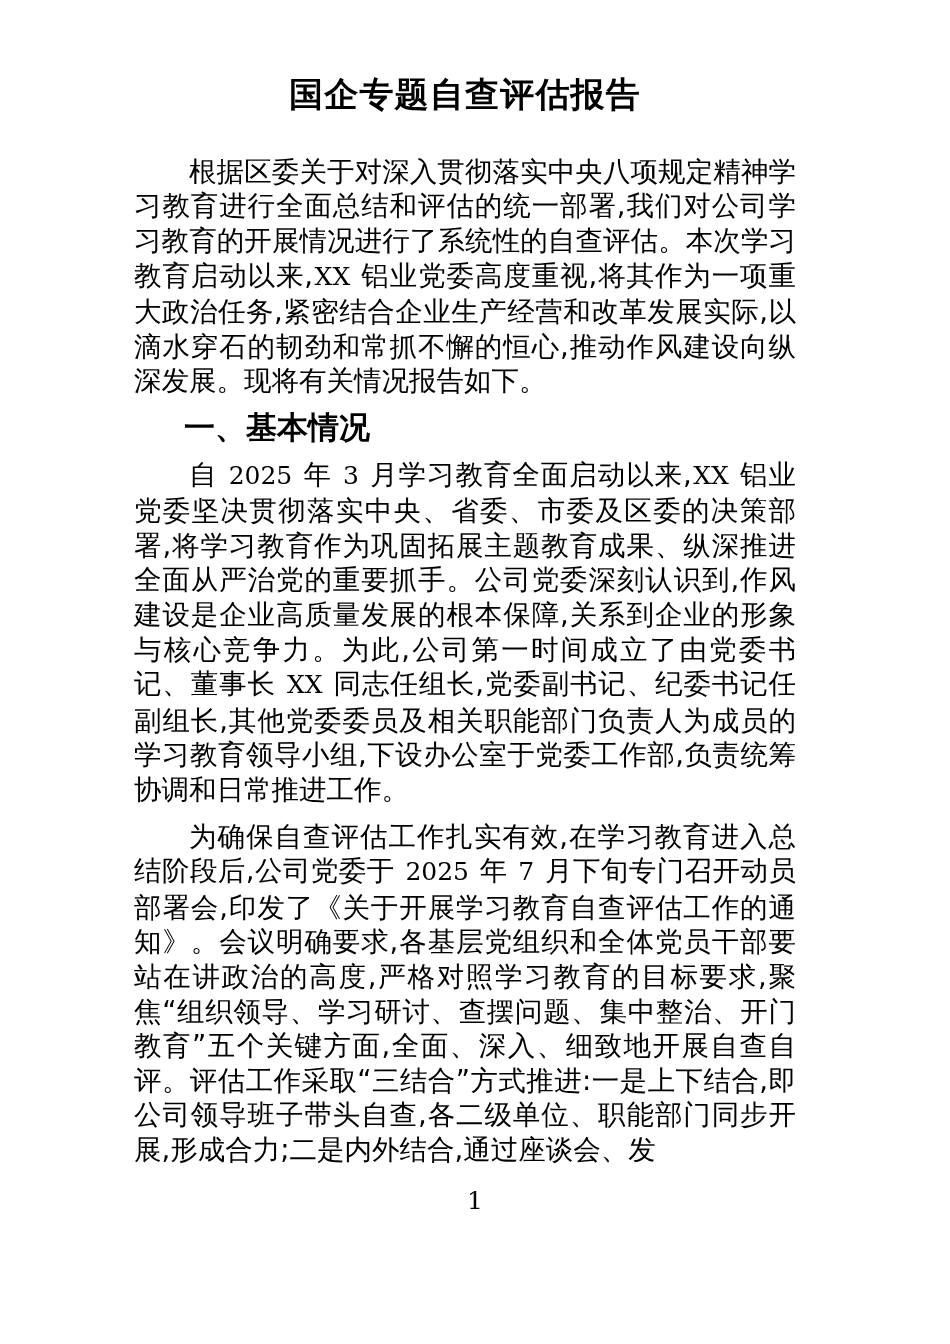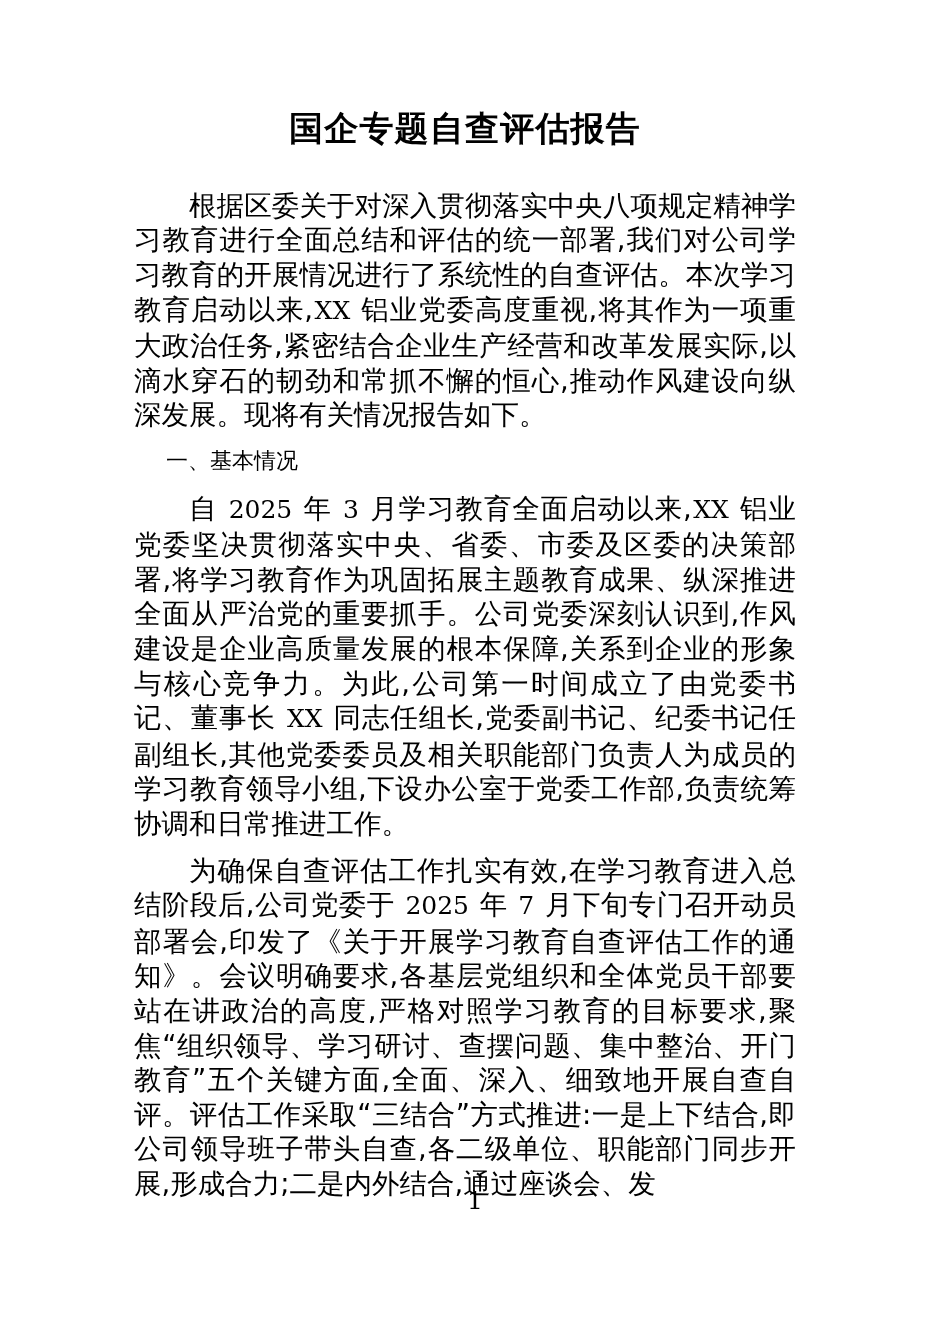--- a/index.html
+++ b/index.html
@@ -32,21 +32,21 @@
   .doc-body {
     position: absolute;
     left: 122px;
     top: 0;
     width: 686px;
   }
 
   
   .doc-title {
     margin: 0;
-    padding-top: 106px;
+    padding-top: 72px;
     text-align: center;
     font-family: "DejaVu Sans", "Liberation Sans", sans-serif;
     font-size: 34px;
     font-weight: 700;
     line-height: 1.32;
     letter-spacing: 1.2px;
     color: #000000;
     white-space: nowrap;
   }
 
@@ -63,24 +63,24 @@
     color: #000000;
   }
   .para.indent {
     text-indent: 2em;
   }
   .para.first-para {
     margin-top: 37px;
   }
   .heading {
     margin: 0;
-    font-size: 22px;
+    font-size: 31px;
     line-height: 34.6px;
     text-indent: 2em;
-    font-weight: 400;
+    font-weight: 700;
     color: #000000;
   }
 
   
   .lat {
     font-family: "DejaVu Serif", "Liberation Serif", serif;
     font-size: 25px;
     padding: 0 1.5px;
   }
 

